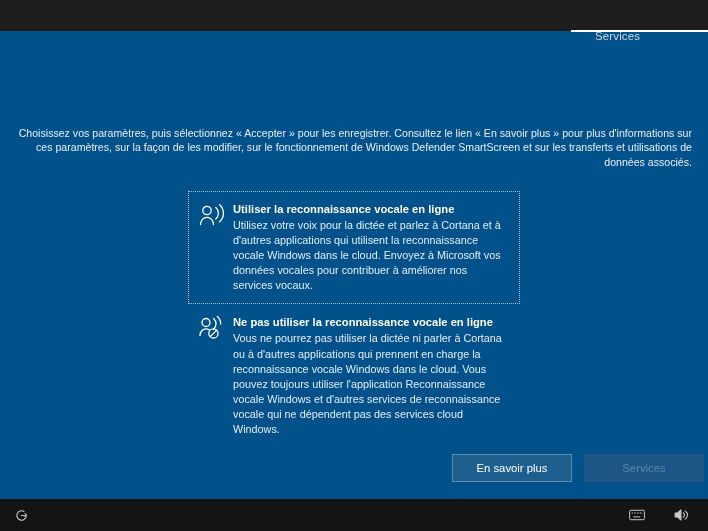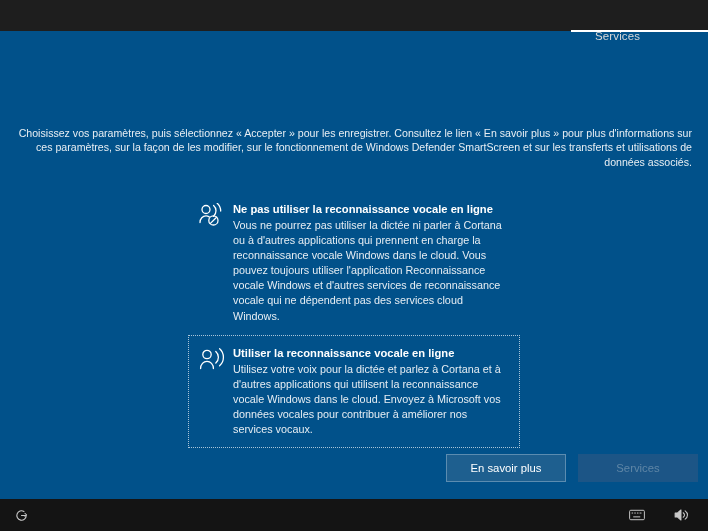--- a/index.html
+++ b/index.html
@@ -133,21 +133,21 @@
   }
 
   
   .buttons {
     position: absolute;
     left: 0;
     top: 454px;
     width: 708px;
     display: flex;
     justify-content: flex-end;
-    padding-right: 10px;
+    padding-right: 4px;
     box-sizing: border-box;
   }
   .btn {
     box-sizing: border-box;
     width: 120px;
     height: 28px;
     font-size: 11.3px;
     font-family: "Liberation Sans", sans-serif;
     display: flex;
     align-items: center;
@@ -211,53 +211,53 @@
     <div class="topbar-tab">
       <span>Services</span>
     </div>
   </div>
   <div class="tab-underline"></div>
 
 
   <div class="subtitle">Choisissez vos paramètres, puis sélectionnez « Accepter » pour les enregistrer. Consultez le lien « En savoir plus » pour plus d'informations sur ces paramètres, sur la façon de les modifier, sur le fonctionnement de Windows Defender SmartScreen et sur les transferts et utilisations de données associés.</div>
 
   <div class="options">
+
+    <div class="option focused">
+      <div class="option-icon">
+        <svg width="28" height="26" viewBox="0 0 28 26" fill="none" stroke="#ffffff" stroke-width="1.3" stroke-linecap="round">
+          <circle cx="9" cy="7.5" r="4.2"></circle>
+          <path d="M2.6 21.5c0-4.3 2.9-7.1 6.4-7.1s6.4 2.8 6.4 7.1" stroke-linejoin="round"></path>
+          <path d="M17.8 4.5c1.6 1.4 2.6 3.5 2.6 5.8s-1 4.4-2.6 5.8"></path>
+          <path d="M21.6 1.8c2.3 2 3.8 5 3.8 8.5s-1.5 6.5-3.8 8.5"></path>
+        </svg>
+      </div>
+      <div class="option-text">
+        <div class="option-heading">Utiliser la reconnaissance vocale en ligne</div>
+        <div class="option-body">Utilisez votre voix pour la dictée et parlez à Cortana et à d'autres applications qui utilisent la reconnaissance vocale Windows dans le cloud. Envoyez à Microsoft vos données vocales pour contribuer à améliorer nos services vocaux.</div>
+      </div>
+    </div>
 
     <div class="option">
       <div class="option-icon">
         <svg width="28" height="26" viewBox="0 0 28 26" fill="none" stroke="#ffffff" stroke-width="1.3" stroke-linecap="round">
           <circle cx="8" cy="6.5" r="4"></circle>
           <path d="M2 19.5c0-4 2.7-6.6 6-6.6 1.2 0 2.3.35 3.2.96" stroke-linejoin="round"></path>
           <path d="M15.6 2.4c1.5 1.3 2.4 3.3 2.4 5.4s-.9 4.1-2.4 5.4"></path>
           <path d="M19.2 0.2c2.1 1.9 3.5 4.7 3.5 7.9"></path>
           <circle cx="15.4" cy="17.4" r="4.6"></circle>
           <line x1="12.2" y1="20.6" x2="18.6" y2="14.2"></line>
         </svg>
       </div>
       <div class="option-text">
         <div class="option-heading">Ne pas utiliser la reconnaissance vocale en ligne</div>
         <div class="option-body">Vous ne pourrez pas utiliser la dictée ni parler à Cortana ou à d'autres applications qui prennent en charge la reconnaissance vocale Windows dans le cloud. Vous pouvez toujours utiliser l'application Reconnaissance vocale Windows et d'autres services de reconnaissance vocale qui ne dépendent pas des services cloud Windows.</div>
       </div>
     </div>
 
-    <div class="option focused">
-      <div class="option-icon">
-        <svg width="28" height="26" viewBox="0 0 28 26" fill="none" stroke="#ffffff" stroke-width="1.3" stroke-linecap="round">
-          <circle cx="9" cy="7.5" r="4.2"></circle>
-          <path d="M2.6 21.5c0-4.3 2.9-7.1 6.4-7.1s6.4 2.8 6.4 7.1" stroke-linejoin="round"></path>
-          <path d="M17.8 4.5c1.6 1.4 2.6 3.5 2.6 5.8s-1 4.4-2.6 5.8"></path>
-          <path d="M21.6 1.8c2.3 2 3.8 5 3.8 8.5s-1.5 6.5-3.8 8.5"></path>
-        </svg>
-      </div>
-      <div class="option-text">
-        <div class="option-heading">Utiliser la reconnaissance vocale en ligne</div>
-        <div class="option-body">Utilisez votre voix pour la dictée et parlez à Cortana et à d'autres applications qui utilisent la reconnaissance vocale Windows dans le cloud. Envoyez à Microsoft vos données vocales pour contribuer à améliorer nos services vocaux.</div>
-      </div>
-    </div>
-
   </div>
 
   <div class="buttons">
     <button class="btn btn-primary">En savoir plus</button>
     <button class="btn btn-disabled">Services</button>
   </div>
 
   <div class="bottombar">
 
     <div class="bottom-left">

